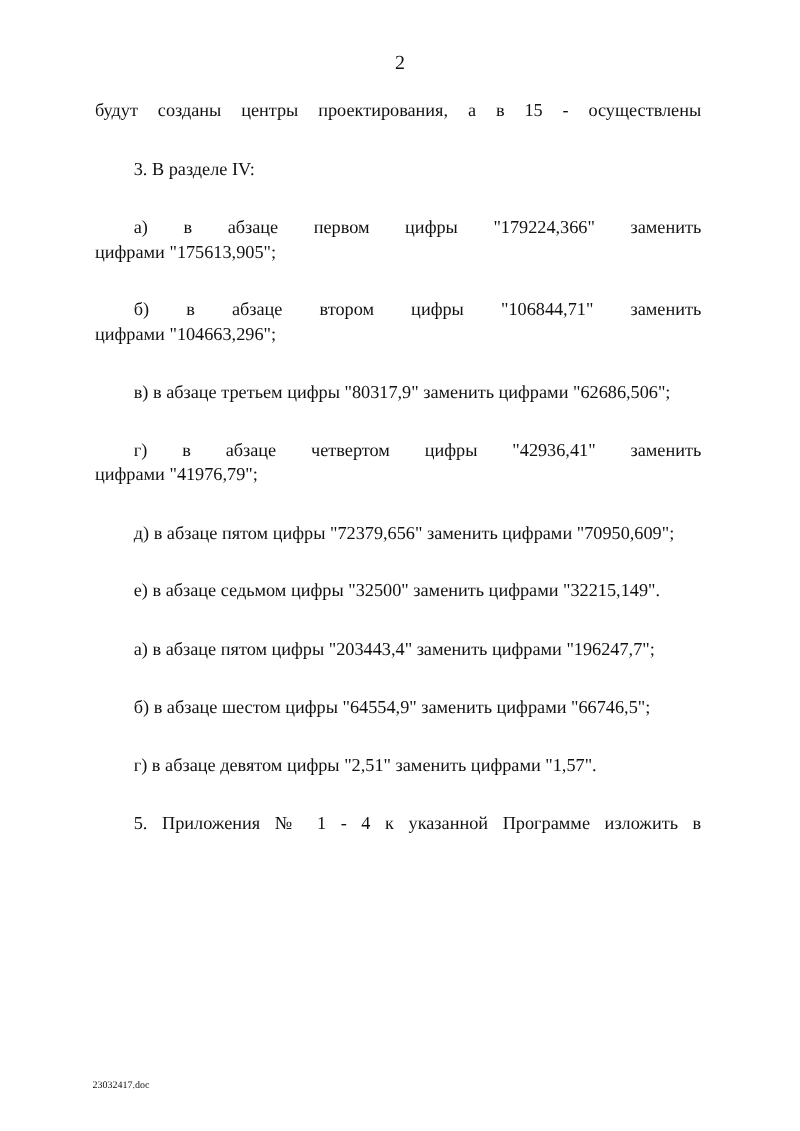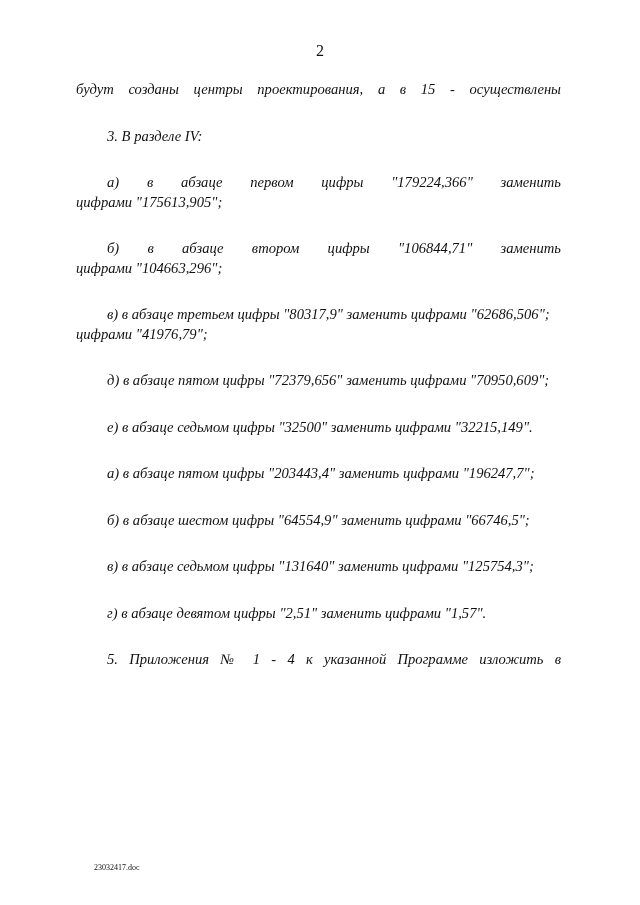--- a/index.html
+++ b/index.html
@@ -1,42 +1,42 @@
 <!DOCTYPE html>
 <html><head>
 <meta charset="utf-8">
 <style>
   html, body { margin: 0; padding: 0; background: #ffffff; }
   body { width: 640px; height: 905px; position: relative; overflow: hidden;
          font-family: "Liberation Serif", "DejaVu Serif", serif; color: #111; }
   .page-number { position: absolute; top: 42px; left: 0; width: 640px; text-align: center; font-size: 16px; }
   .body-text { position: absolute; top: 80px; left: 76px; width: 485px; font-size: 14.6px; line-height: 19.5px; }
-  .p { margin: 0; text-align: justify; text-align-last: left; font-style: italic; }
+  .p { margin: 0; text-align: justify; text-align-last: left; }
   .indent { text-indent: 31px; margin-top: 27px; }
   .just { text-align: justify; text-align-last: justify; }
-  .footer { position: absolute; top: 863px; left: 74px; font-size: 8px; margin-left: 20px; }
+  .footer { position: absolute; top: 863px; left: 74px; font-size: 8px; }
 </style>
 </head>
 <body>
 
 <div>
   <div class="page-number">2</div>
 
   <div class="body-text">
     <p class="p just">будут созданы центры проектирования, а в 15 - осуществлены</p>
     <p class="p indent">3. В разделе IV:</p>
     <p class="p indent just">а) в абзаце первом цифры "179224,366" заменить</p>
     <p class="p">цифрами "175613,905";</p>
     <p class="p indent just">б) в абзаце втором цифры "106844,71" заменить</p>
     <p class="p">цифрами "104663,296";</p>
     <p class="p indent">в) в абзаце третьем цифры "80317,9" заменить цифрами "62686,506";</p>
+    <p class="p indent just">г) в абзаце четвертом цифры "42936,41" заменить</p>
     <p class="p">цифрами "41976,79";</p>
     <p class="p indent">д) в абзаце пятом цифры "72379,656" заменить цифрами "70950,609";</p>
     <p class="p indent">е) в абзаце седьмом цифры "32500" заменить цифрами "32215,149".</p>
     <p class="p indent">а) в абзаце пятом цифры "203443,4" заменить цифрами "196247,7";</p>
     <p class="p indent">б) в абзаце шестом цифры "64554,9" заменить цифрами "66746,5";</p>
-    <p class="p indent">в) в абзаце седьмом цифры "131640" заменить цифрами "125754,3";</p>
     <p class="p indent">г) в абзаце девятом цифры "2,51" заменить цифрами "1,57".</p>
     <p class="p indent just">5. Приложения № 1 - 4 к указанной Программе изложить в</p>
   </div>
 
   <div class="footer">23032417.doc</div>
 </div>
 
 </body></html>

